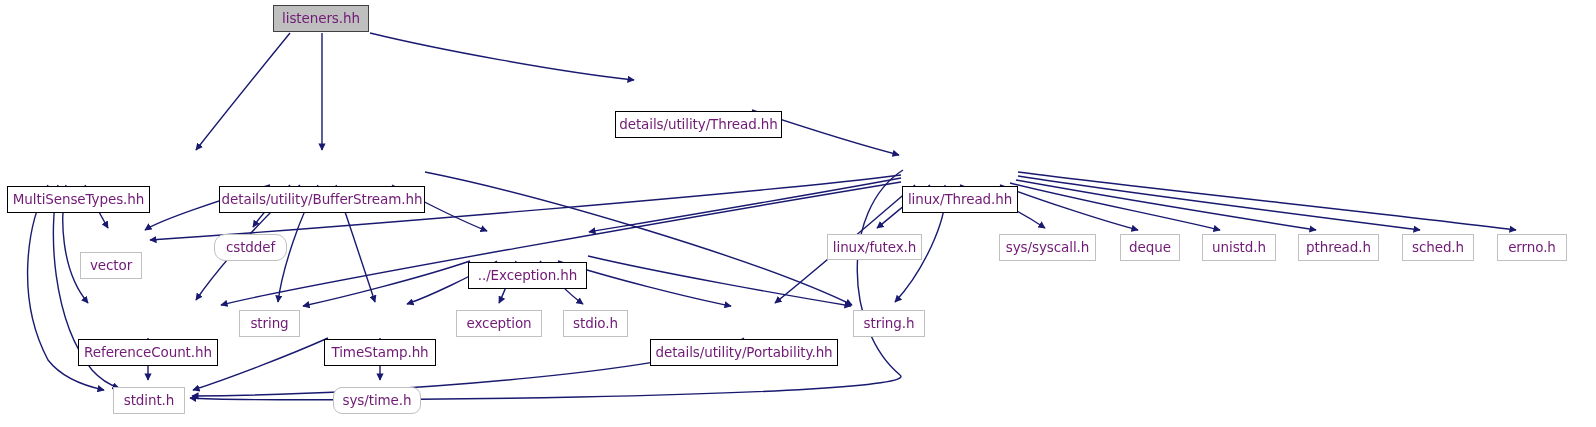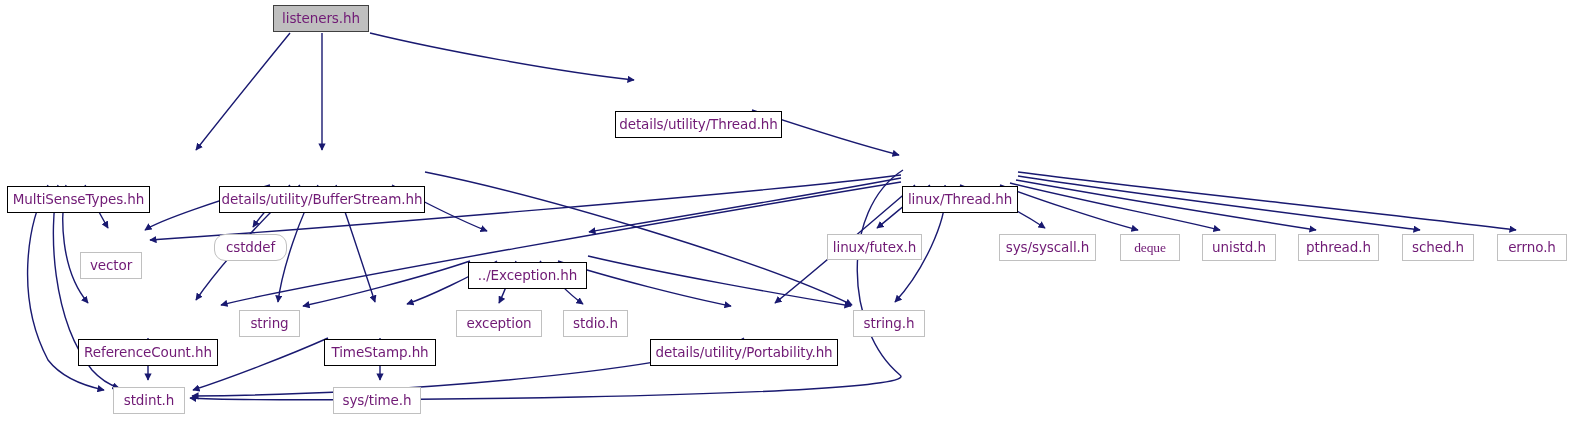--- a/index.html
+++ b/index.html
@@ -127,21 +127,21 @@
       </div>
       <div class="node hdr" style="left: 468px; top: 233px; width: 119px; height: 27px;">
         <span>../Exception.hh</span>
       </div>
       <div class="node sys" style="left: 827px; top: 234px; width: 95px; height: 26px;">
         <span>linux/futex.h</span>
       </div>
       <div class="node sys" style="left: 999px; top: 234px; width: 97px; height: 27px;">
         <span>sys/syscall.h</span>
       </div>
-      <div class="node sys" style="left: 1120px; top: 234px; width: 60px; height: 27px; font-family: Liberation Serif, serif;">
+      <div class="node sys" style="left: 1120px; top: 234px; width: 60px; height: 27px;">
         <span>deque</span>
       </div>
       <div class="node sys" style="left: 1202px; top: 234px; width: 74px; height: 27px;">
         <span>unistd.h</span>
       </div>
       <div class="node sys" style="left: 1298px; top: 234px; width: 81px; height: 27px;">
         <span>pthread.h</span>
       </div>
       <div class="node sys" style="left: 1402px; top: 234px; width: 72px; height: 27px;">
         <span>sched.h</span>
@@ -166,18 +166,18 @@
       </div>
       <div class="node hdr" style="left: 650px; top: 310px; width: 188px; height: 27px;">
         <span>details/utility/Portability.hh</span>
       </div>
       <div class="node sys" style="left: 853px; top: 310px; width: 72px; height: 27px;">
         <span>string.h</span>
       </div>
       <div class="node sys" style="left: 113px; top: 387px; width: 72px; height: 27px;">
         <span>stdint.h</span>
       </div>
-      <div class="node sys" style="left: 333px; top: 387px; width: 88px; height: 27px;">
+      <div class="node sys" style="left: 333px; top: 387px; width: 88px; height: 27px; border-radius: 9px;">
         <span>sys/time.h</span>
       </div>
     </div>
 
 </div>
 
 </body></html>

